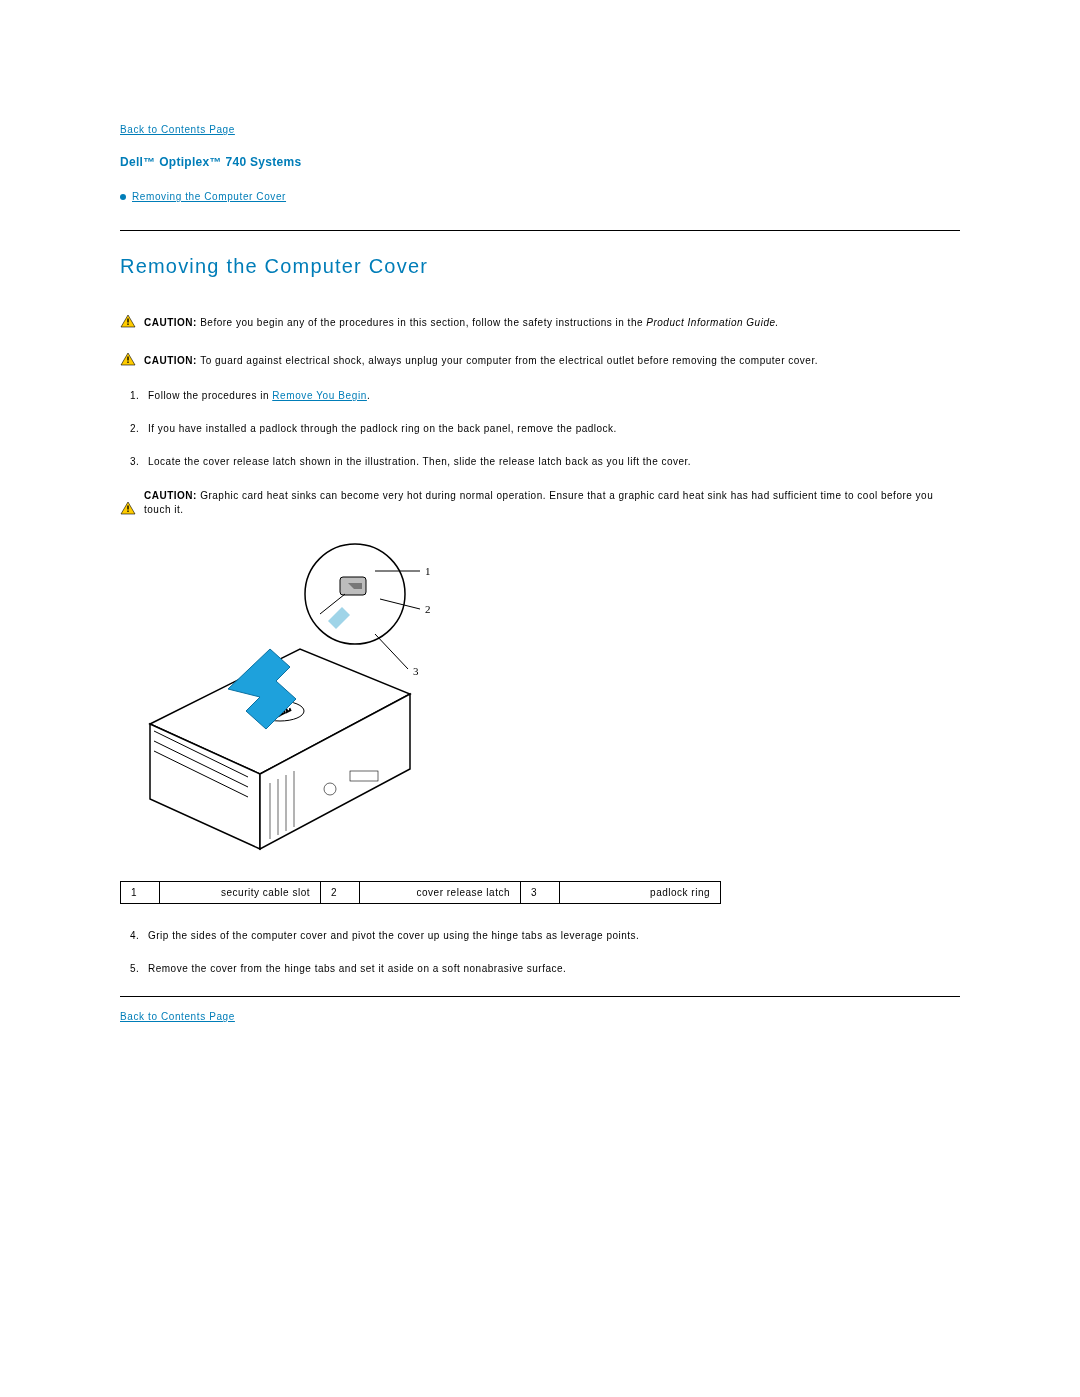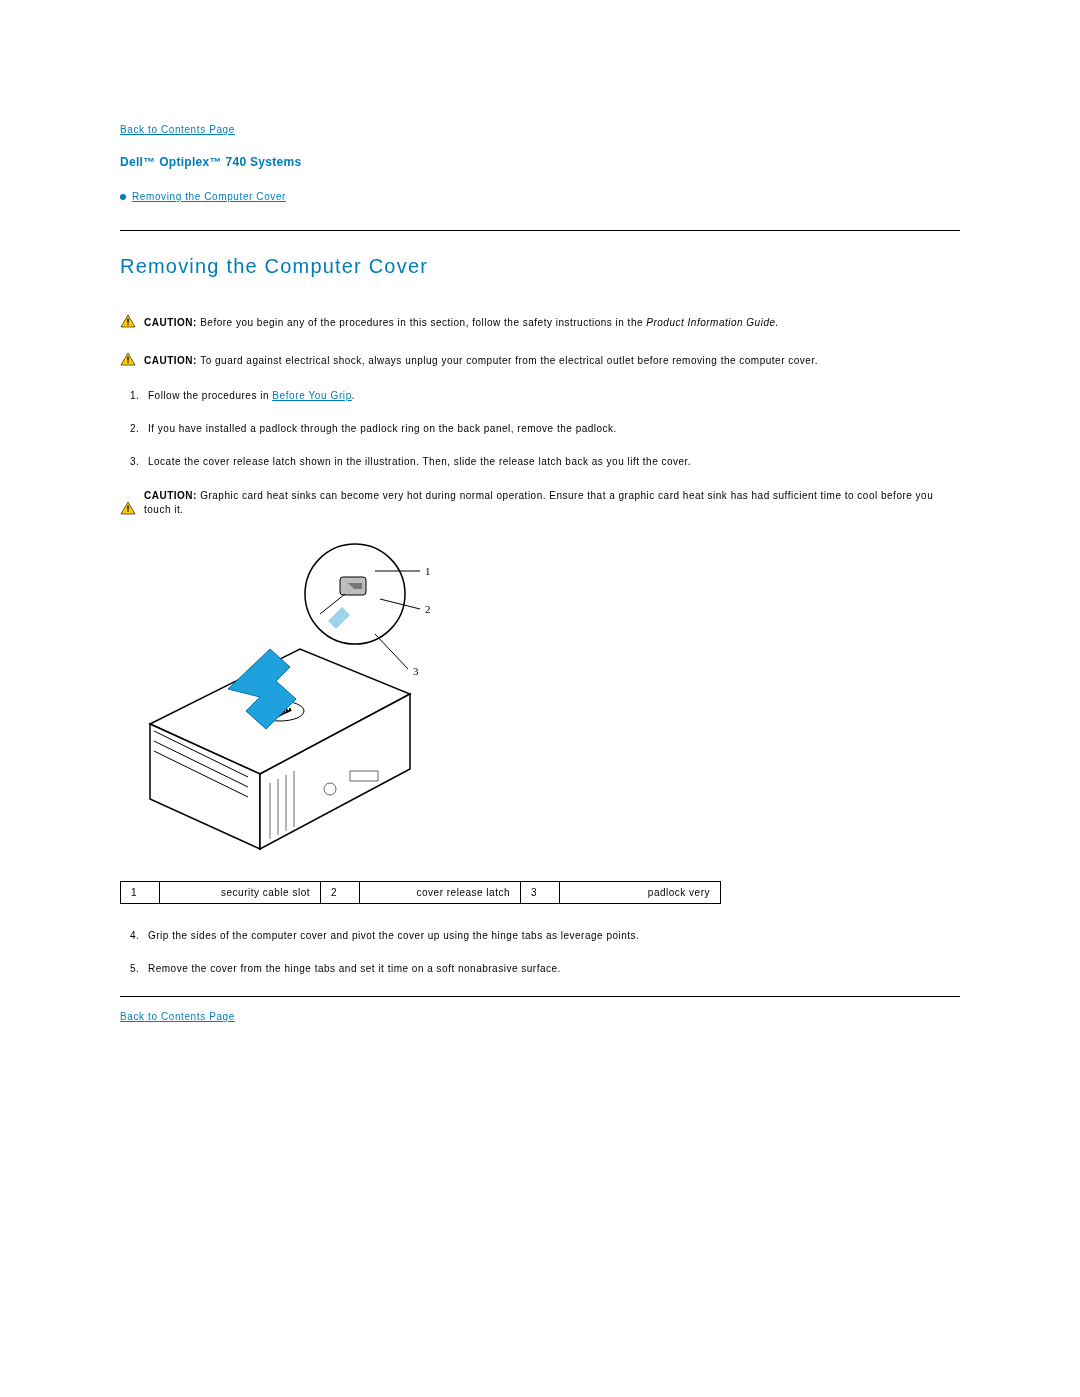--- a/index.html
+++ b/index.html
@@ -163,21 +163,21 @@
       </svg>
     </span>
     <div class="caution-text">
       <strong>CAUTION: </strong><span>To guard against electrical shock, always unplug your computer from the electrical outlet before removing the computer cover.</span>
     </div>
   </div>
 
   
   <ol class="steps">
     <li>
-      <span>Follow the procedures in </span><a href="#" class="link">Before You Grip</a><span>.</span>
+      <span>Follow the procedures in </span><a href="#" class="link">Remove You Begin</a><span>.</span>
     </li>
     <li>If you have installed a padlock through the padlock ring on the back panel, remove the padlock.</li>
     <li>Locate the cover release latch shown in the illustration. Then, slide the release latch back as you lift the cover.</li>
   </ol>
 
   
   <div class="caution-row">
     <span class="caution-icon">
       <svg width="16" height="14" viewBox="0 0 16 14">
         <polygon points="8,1 15,13 1,13" fill="#ffcc00" stroke="#000" stroke-width="0.6"></polygon>
@@ -238,28 +238,28 @@
 
   
   <table class="callout">
     <tbody>
         <tr>
       <td class="num">1</td>
       <td class="label">security cable slot</td>
       <td class="num">2</td>
       <td class="label">cover release latch</td>
       <td class="num">3</td>
-      <td class="label">padlock very</td>
+      <td class="label">padlock ring</td>
     </tr>
   </tbody>
     </table>
 
   
   <ol class="steps" start="4" style="counter-reset:item 3;">
     <li>Grip the sides of the computer cover and pivot the cover up using the hinge tabs as leverage points.</li>
-    <li>Remove the cover from the hinge tabs and set it time on a soft nonabrasive surface.</li>
+    <li>Remove the cover from the hinge tabs and set it aside on a soft nonabrasive surface.</li>
   </ol>
 
   <hr class="bottom-divider">
 
   <a href="#" class="link">Back to Contents Page</a>
 
 </div>
 
 </body></html>

